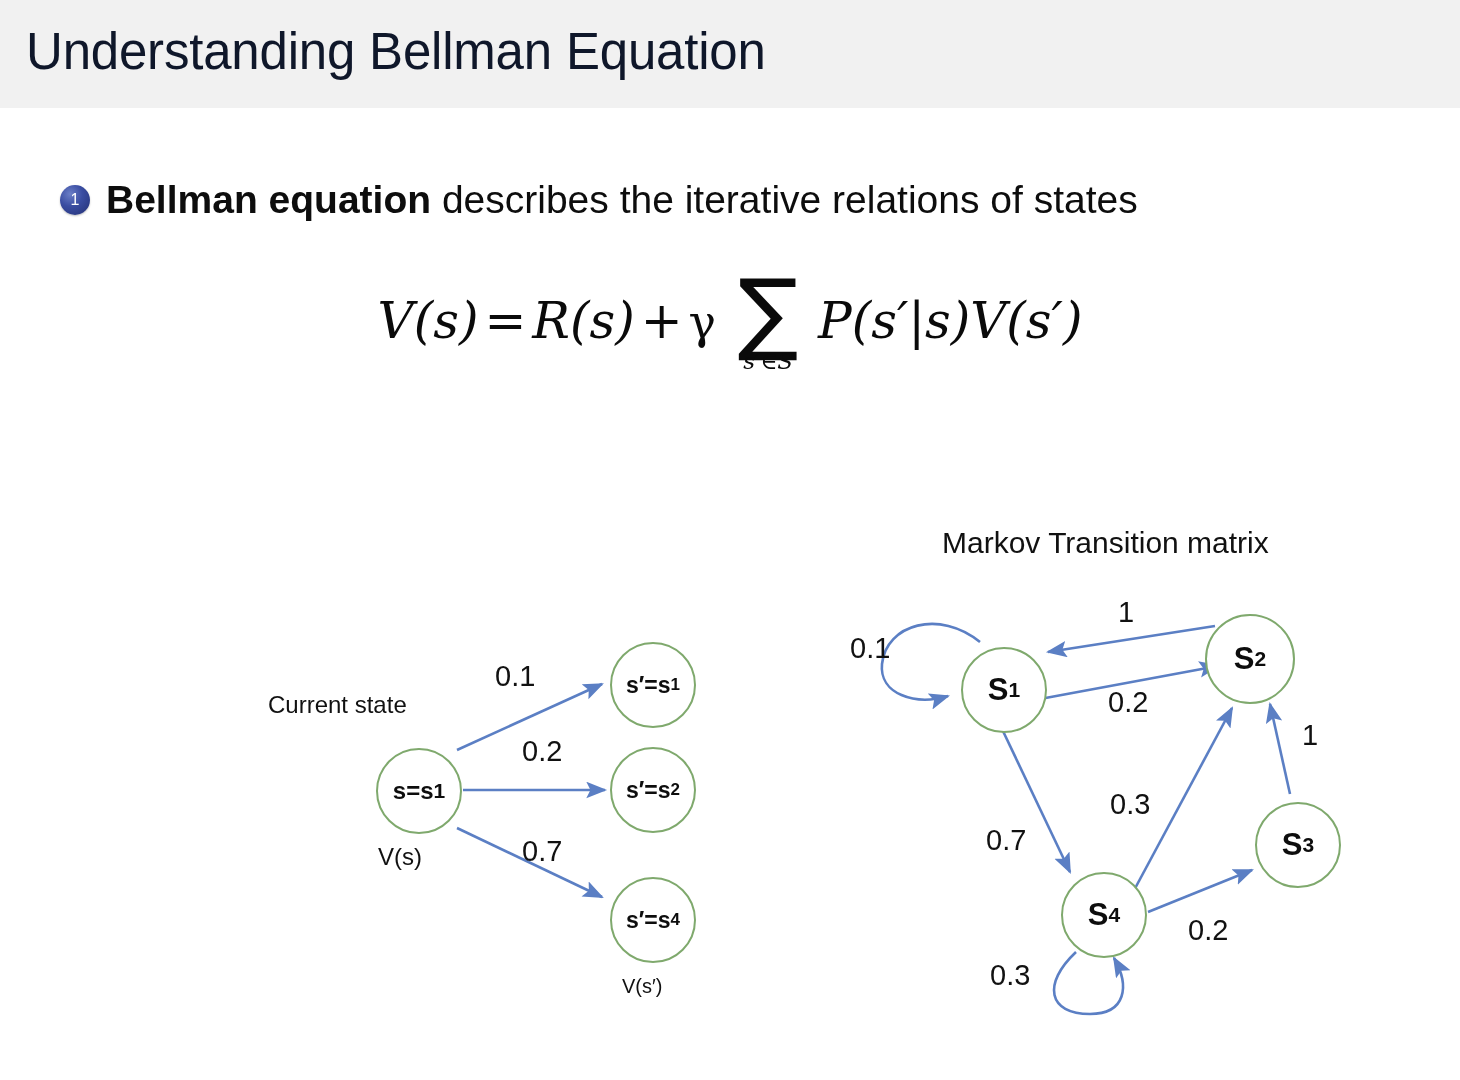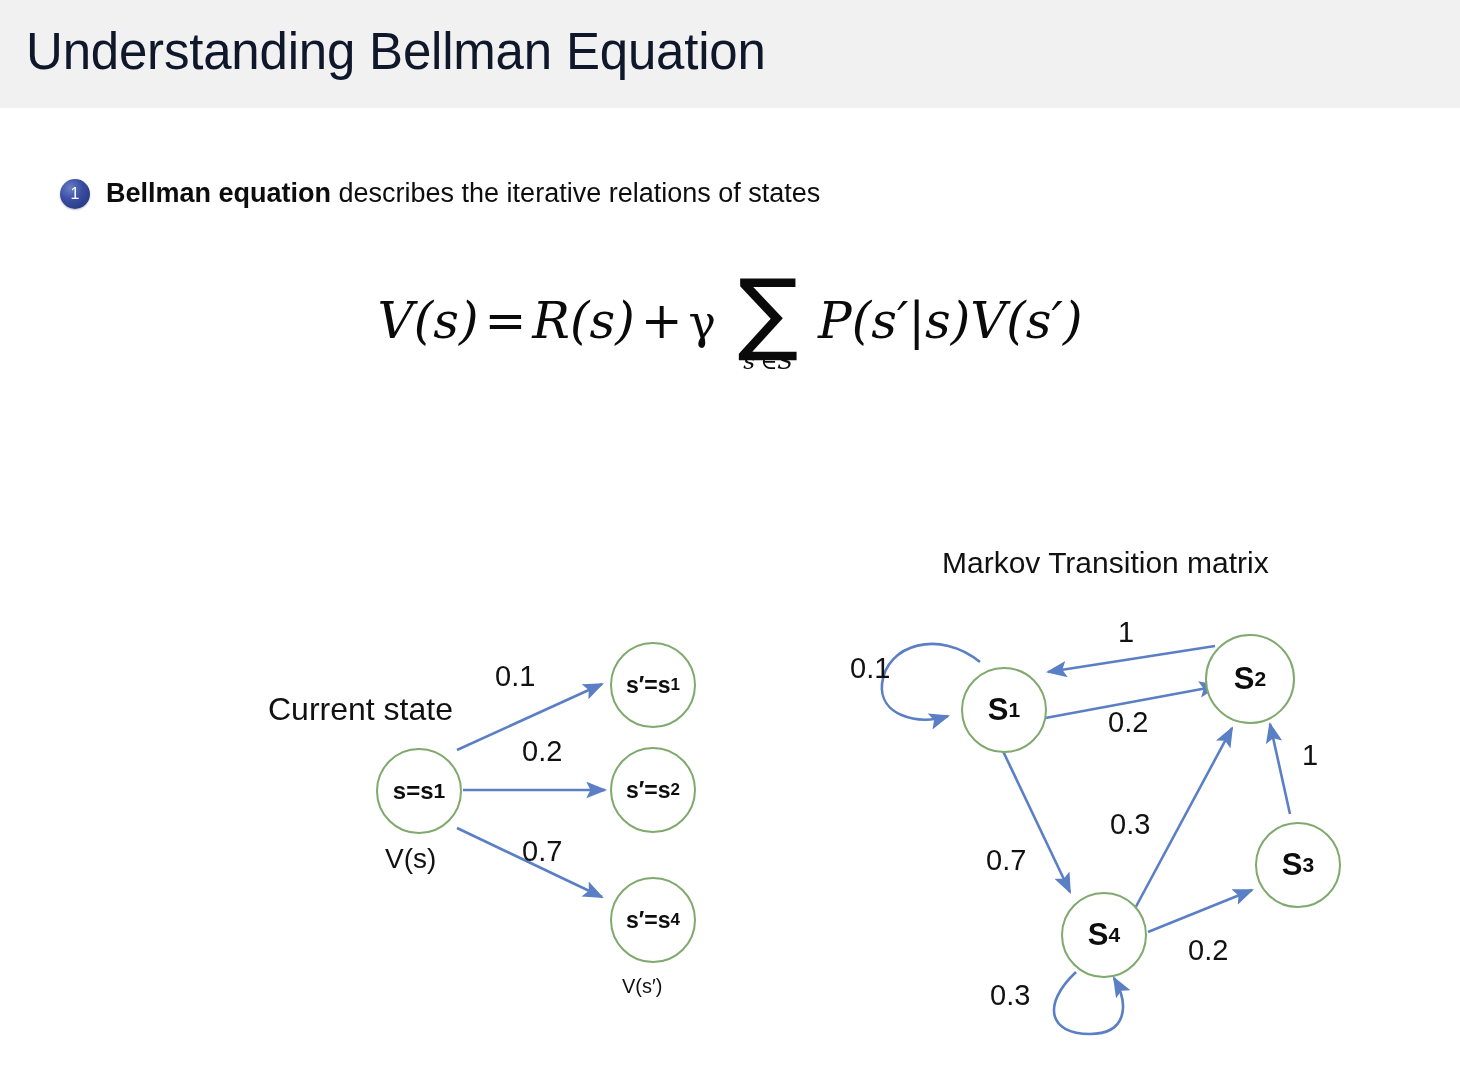--- a/index.html
+++ b/index.html
@@ -52,21 +52,21 @@
     background: radial-gradient(circle at 34% 30%, #6b7fc7 0%, #3a4da2 42%, #222f72 100%);
     color: #ffffff;
     font-size: 16px;
     line-height: 30px;
     text-align: center;
     margin-right: 16px;
     flex: 0 0 auto;
     box-shadow: 0 1px 2px rgba(0,0,0,0.25);
   }
   #bullet-text {
-    font-size: 27px;
+    font-size: 39px;
     font-weight: 400;
     color: #0d0d0d;
   }
   #bullet-text .strong { font-weight: 700; }
 
   
   #equation {
     position: absolute;
     left: 0;
     top: 276px;
@@ -165,28 +165,28 @@
     </defs>
 
     <line x1="207" y1="205" x2="352" y2="139" stroke="#5b7fc4" stroke-width="2.6" marker-end="url(#arrL)"></line>
 
     <line x1="213" y1="245" x2="355" y2="245" stroke="#5b7fc4" stroke-width="2.6" marker-end="url(#arrL)"></line>
 
     <line x1="207" y1="283" x2="352" y2="352" stroke="#5b7fc4" stroke-width="2.6" marker-end="url(#arrL)"></line>
   </svg>
 
 
-  <div class="dg-label" style="left:18px; top:146px; font-size:32px;">Current state</div>
+  <div class="dg-label" style="left:18px; top:146px; font-size:24px;">Current state</div>
 
   <div class="node big" style="left:126px; top:203px; width:86px; height:86px; font-size:24px;">
     <span>s=s</span>
       <span class="sub">1</span>
   </div>
 
-  <div class="dg-label" style="left:135px; top:298px; font-size:28px;">V(s)</div>
+  <div class="dg-label" style="left:128px; top:298px; font-size:24px;">V(s)</div>
 
   <div class="node" style="left:360px; top:97px; width:86px; height:86px; font-size:23px;">
     <span>s′=s</span>
       <span class="sub">1</span>
   </div>
   <div class="node" style="left:360px; top:202px; width:86px; height:86px; font-size:23px;">
     <span>s′=s</span>
       <span class="sub">2</span>
   </div>
   <div class="node" style="left:360px; top:332px; width:86px; height:86px; font-size:23px;">
@@ -194,21 +194,21 @@
       <span class="sub">4</span>
   </div>
 
   <div class="dg-label" style="left:372px; top:430px; font-size:20px;">V(s′)</div>
 
   <div class="edge-label" style="left:245px; top:115px;">0.1</div>
   <div class="edge-label" style="left:272px; top:190px;">0.2</div>
   <div class="edge-label" style="left:272px; top:290px;">0.7</div>
 </div>
 
-<div class="diagram" id="right-diagram" style="left:830px; top:534px; width:570px; height:520px;text-align:center;">
+<div class="diagram" id="right-diagram" style="left:830px; top:514px; width:570px; height:520px;text-align:center;">
 
   <svg class="wires" width="570" height="520">
     <defs>
       <marker id="arrR" markerWidth="9" markerHeight="9" refX="7.2" refY="3.2" orient="auto">
         <path d="M0,0 L8,3.2 L0,6.4 L1.6,3.2 z" fill="#5b7fc4"></path>
       </marker>
     </defs>
 
     <path d="M 150 128 C 110 95 56 110 52 150 C 49 180 85 192 118 182" fill="none" stroke="#5b7fc4" stroke-width="2.6" marker-end="url(#arrR)"></path>
 

